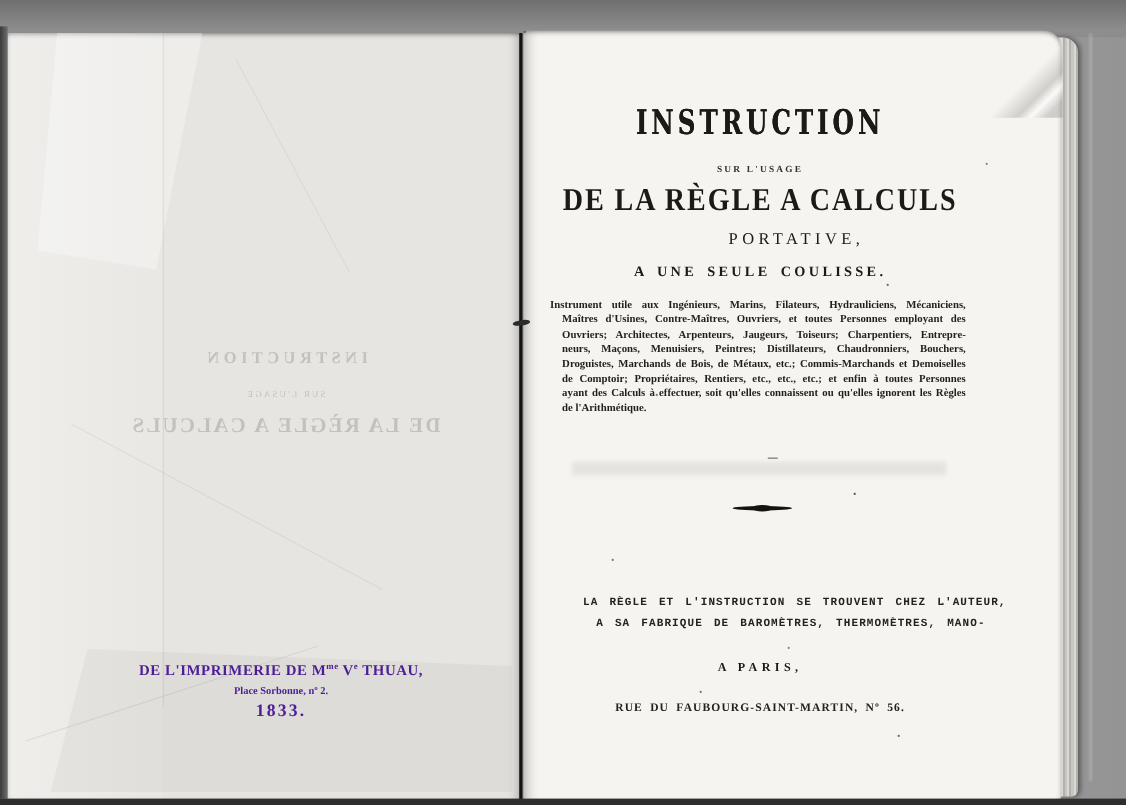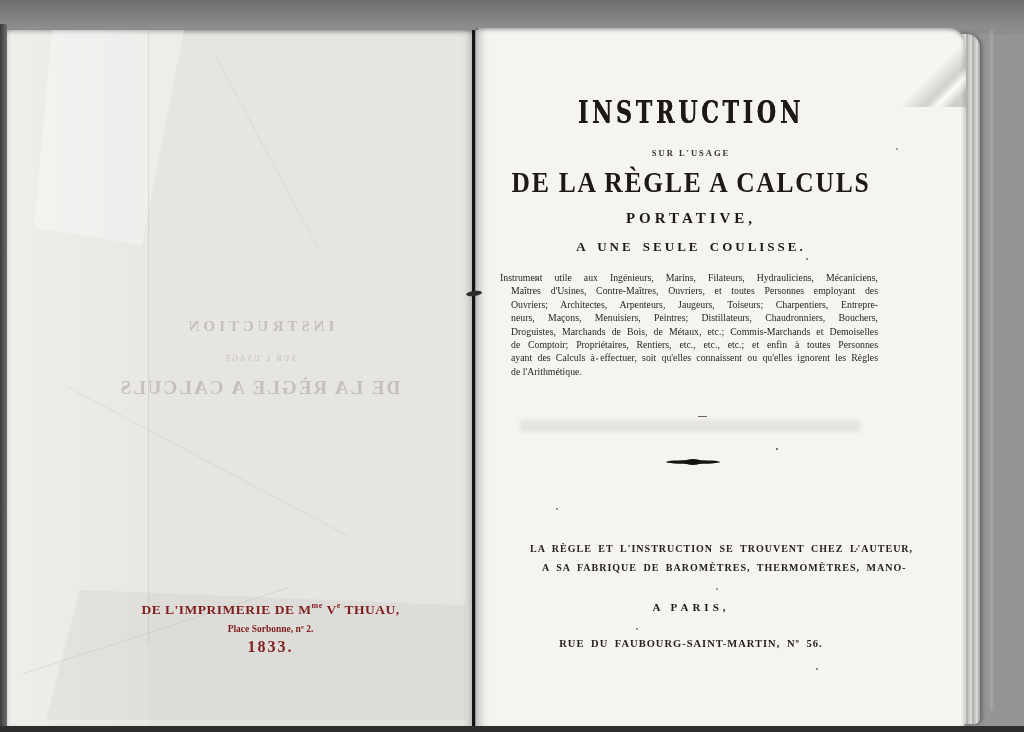--- a/index.html
+++ b/index.html
@@ -44,21 +44,21 @@
 
   
   .ghost{position:absolute;left:25px;top:0;width:457px;height:100%;
       transform:scaleX(-1);color:#a9a49c;opacity:.55;filter:blur(.6px);pointer-events:none;}
   .ghost div{position:absolute;left:0;width:100%;text-align:center;white-space:nowrap;}
   .g1{top:288px;font-size:15px;font-weight:bold;letter-spacing:4px;}
   .g2{top:324px;font-size:8px;letter-spacing:2px;}
   .g3{top:347px;font-size:19px;font-weight:bold;letter-spacing:2px;}
 
   
-  .imprint{position:absolute;left:31px;top:0;width:467px;height:100%;color:#7f1d1d;}
+  .imprint{position:absolute;left:16px;top:0;width:467px;height:100%;color:#4c1d95;}
   .imprint div{position:absolute;left:0;width:100%;text-align:center;white-space:nowrap;}
   .im1{top:571px;font-size:13.5px;font-weight:bold;letter-spacing:.5px;}
   .im1 sup{font-size:8px;}
   .im2{top:594px;font-size:9.5px;font-weight:bold;}
   .im3{top:608px;font-size:16px;font-weight:bold;letter-spacing:2px;}
 
   
   .page-right{position:absolute;left:476px;top:28px;width:489px;height:700px;
       background:#f5f4f0;border-radius:0 16px 5px 0;
       box-shadow:inset 0 4px 5px -3px rgba(0,0,0,.4),inset 10px 0 12px -8px rgba(0,0,0,.3),
@@ -79,40 +79,40 @@
   .stitch{position:absolute;left:466px;top:291px;width:16px;height:5px;background:#2b2b2b;
       border-radius:50%;transform:rotate(-8deg);}
 
   
   .pr-text{position:absolute;left:0;top:0;width:100%;height:100%;color:#1d1a16;}
   .cline{position:absolute;left:0;width:430px;text-align:center;white-space:nowrap;}
   .t-title{top:66px;font-family:"DejaVu Serif",serif;font-size:31px;font-weight:bold;
       letter-spacing:5px;transform:scaleX(.72);text-shadow:0 0 .6px #1d1a16;}
   .t-usage{top:120px;font-size:8.5px;font-weight:bold;letter-spacing:2px;color:#36322c;}
   .t-sub{top:138px;font-size:29px;font-weight:bold;letter-spacing:2px;transform:scaleX(.88);}
-  .t-port{top:182px;font-size:15px;font-weight:bold;letter-spacing:4px;}
+  .t-port{top:182px;font-size:15px;font-weight:normal;letter-spacing:4px;margin-left:33px;}
   .t-coul{top:211px;font-size:13px;font-weight:bold;letter-spacing:3px;word-spacing:3px;}
   .audience{position:absolute;left:24px;top:243px;width:378px;font-size:9.8px;
       line-height:13.4px;color:#221f1b;}
-  .audience .pline{text-align:justify;text-align-last:justify;}
+  .audience .pline{text-align:justify;text-align-last:justify;font-weight:bold;}
   .audience .pline.indent{padding-left:11px;}
   .audience .pline.last{text-align-last:left;}
   .byline{top:357px;}
   .byline .pfx{display:inline-block;font-size:12px;font-weight:bold;letter-spacing:2px;vertical-align:baseline;}
   .byline .pfx::first-letter{font-size:17px;}
   .byline .bname{font-size:18px;font-weight:bold;letter-spacing:3px;margin-left:10px;
       text-shadow:0 0 .5px #1d1a16;}
   .tiny-dash{position:absolute;left:222px;top:388px;width:9px;height:1px;background:#6d675e;}
   .swell-rule{position:absolute;left:190px;top:432px;width:54px;height:4px;background:#151310;
       border-radius:50%;}
   .swell-rule::after{content:"";position:absolute;left:18px;top:-1px;width:18px;height:6px;
       background:#151310;border-radius:50%;}
   .vendor{position:absolute;left:54px;top:512px;width:360px;font-size:10px;font-weight:bold;
       letter-spacing:1px;word-spacing:3px;color:#26221d;}
-  .vendor div{white-space:nowrap;line-height:18.5px;}
+  .vendor div{white-space:nowrap;line-height:18.5px;font-family:Liberation Mono, monospace;}
   .vendor .v2{padding-left:12px;text-align:center;}
   .vendor .v3{padding-left:15px;}
   .t-city{top:558px;font-size:11px;font-weight:bold;letter-spacing:4px;margin-top:15px;}
   .t-addr{top:610px;font-size:10.5px;font-weight:bold;letter-spacing:1px;word-spacing:3px;color:#26221d;}
 </style>
 </head>
 <body>
 
 <div class="scan">
   <div class="bg-top"></div>

